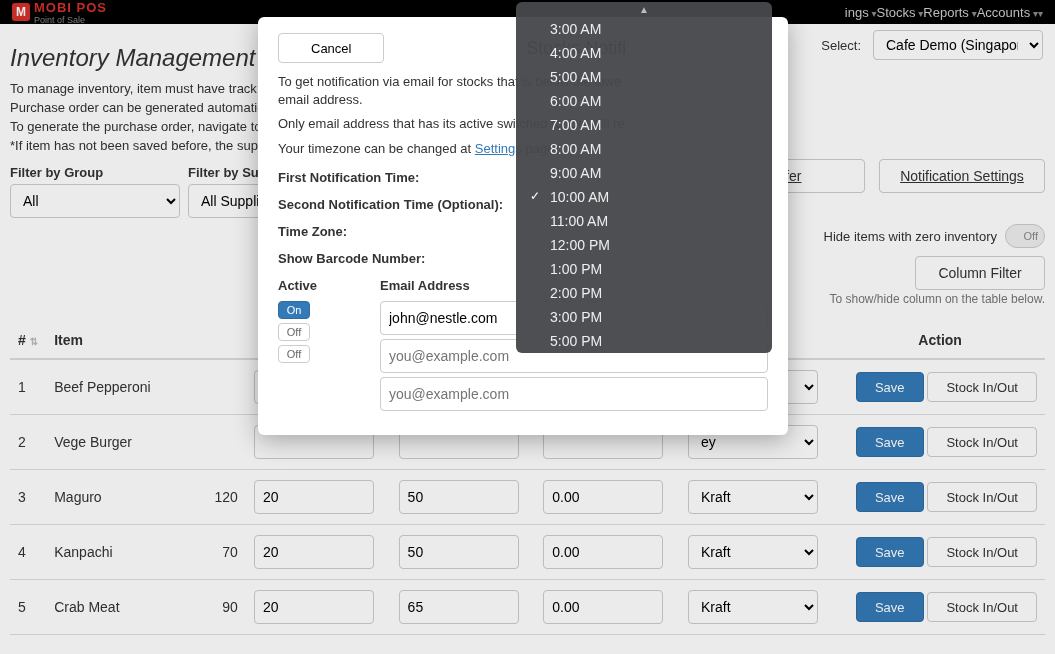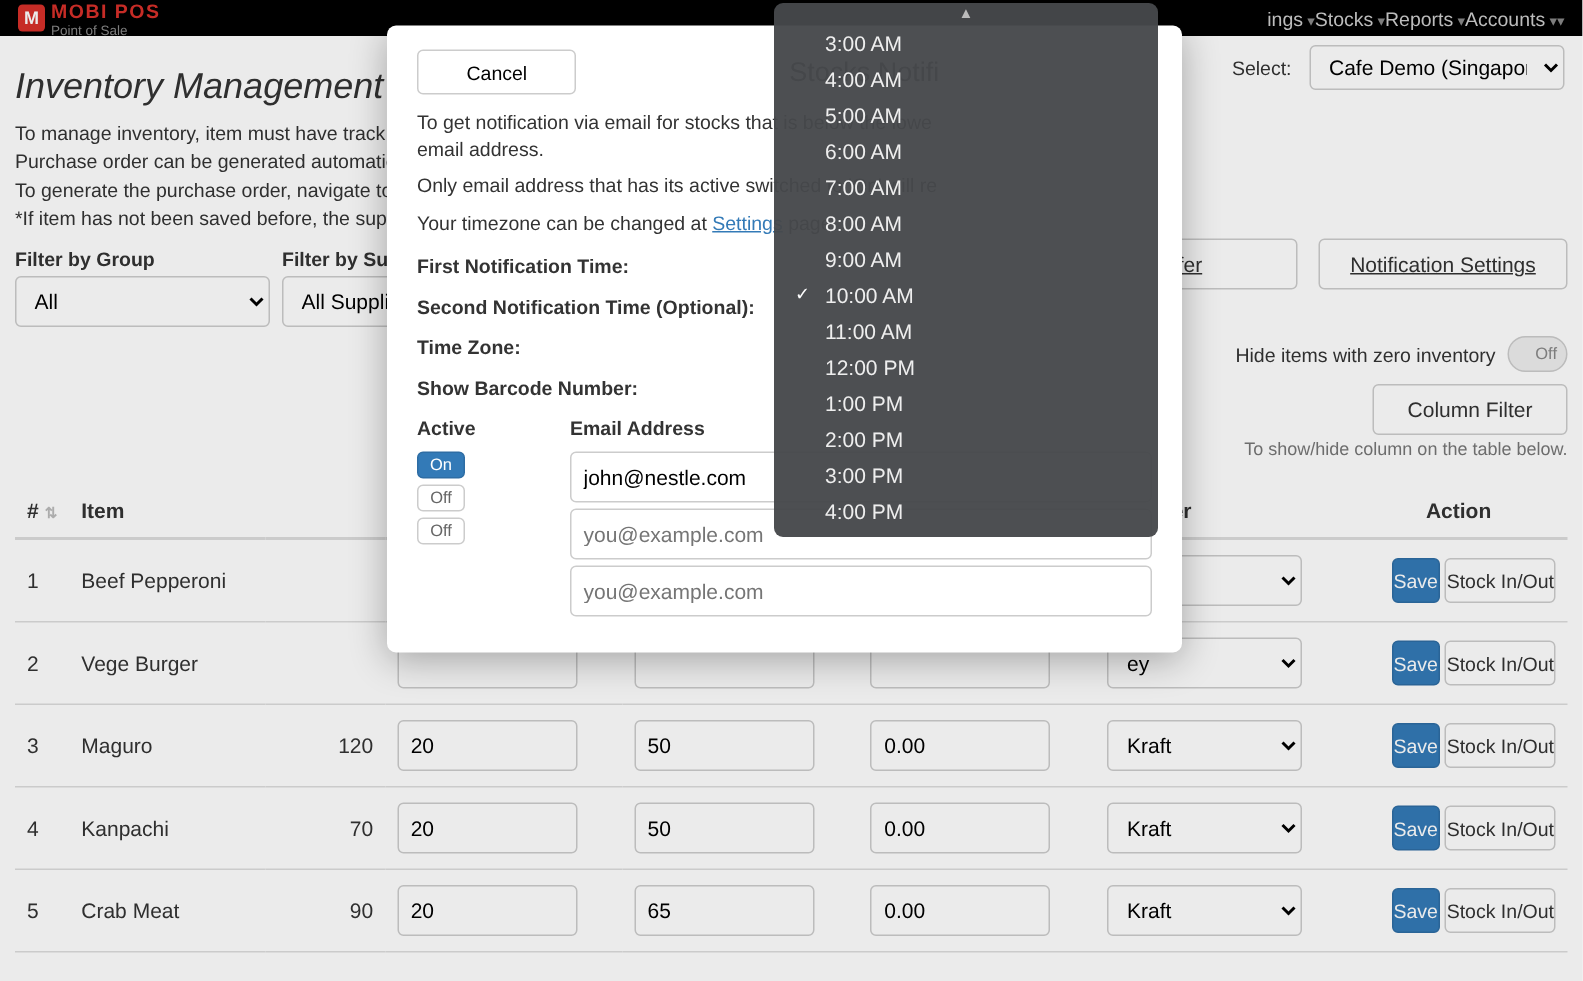--- a/index.html
+++ b/index.html
@@ -85,21 +85,21 @@
 
   table { width: 100%; border-collapse: collapse; font-size: 14px; }
   th, td { padding: 10px 8px; text-align: left; border-bottom: 1px solid #ddd; vertical-align: middle;}
   th { font-weight: 600; color:#333; border-bottom:2px solid #ddd;}
   .num-col { width: 30px; }
   .qty-col { text-align:right; width:80px;}
   td .cell-input { width: 120px; height:34px; }
   td .cell-input.sm { width: 120px; }
   .supplier-select { width:130px; height:34px;}
   .action-cell { text-align:right; white-space:nowrap;}
-  .btn-sm { height:30px; padding:0 0; font-size:13px;}
+  .btn-sm { height:30px; padding:0 18px; font-size:13px;}
   .btn-save { background:#337ab7; color:#fff; border-color:#2e6da4;}
 
   
   .backdrop {
     position: absolute; inset:0; background: rgba(0,0,0,0.08); z-index: 50;
   }
   .modal {
     position:absolute; top:17px; left:258px; width:530px; background:#fff;
     border-radius:6px; box-shadow:0 5px 25px rgba(0,0,0,0.3); z-index:60;
     padding:16px 20px 20px;
@@ -323,16 +323,15 @@
       <div class="dropdown-option">6:00 AM</div>
       <div class="dropdown-option">7:00 AM</div>
       <div class="dropdown-option">8:00 AM</div>
       <div class="dropdown-option">9:00 AM</div>
       <div class="dropdown-option selected">10:00 AM</div>
       <div class="dropdown-option">11:00 AM</div>
       <div class="dropdown-option">12:00 PM</div>
       <div class="dropdown-option">1:00 PM</div>
       <div class="dropdown-option">2:00 PM</div>
       <div class="dropdown-option">3:00 PM</div>
-      <div class="dropdown-option">4:00 PM</div>
       <div class="dropdown-option">5:00 PM</div>
     </div>
 </div>
 
 </body></html>

